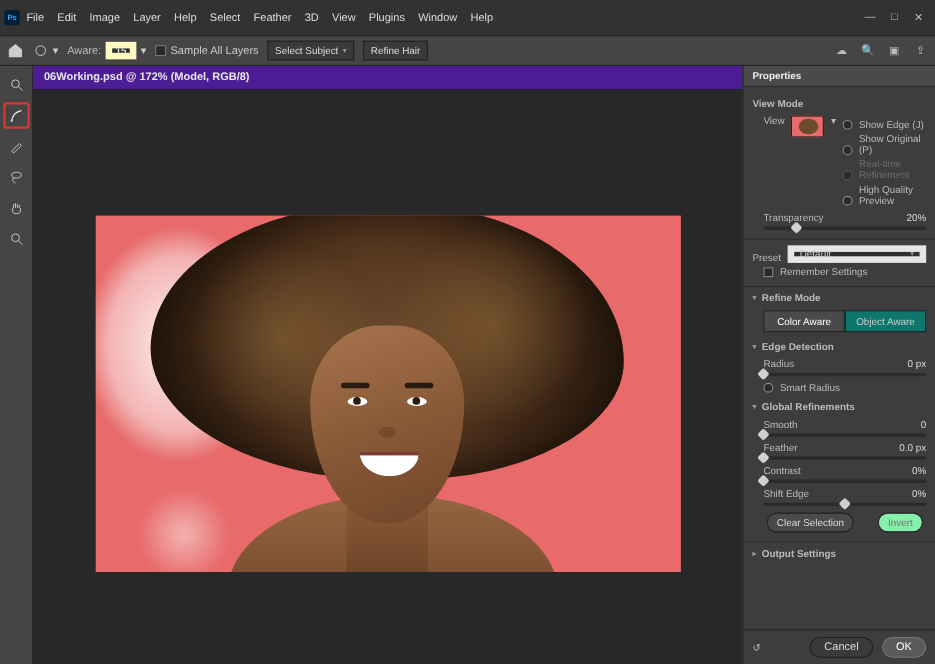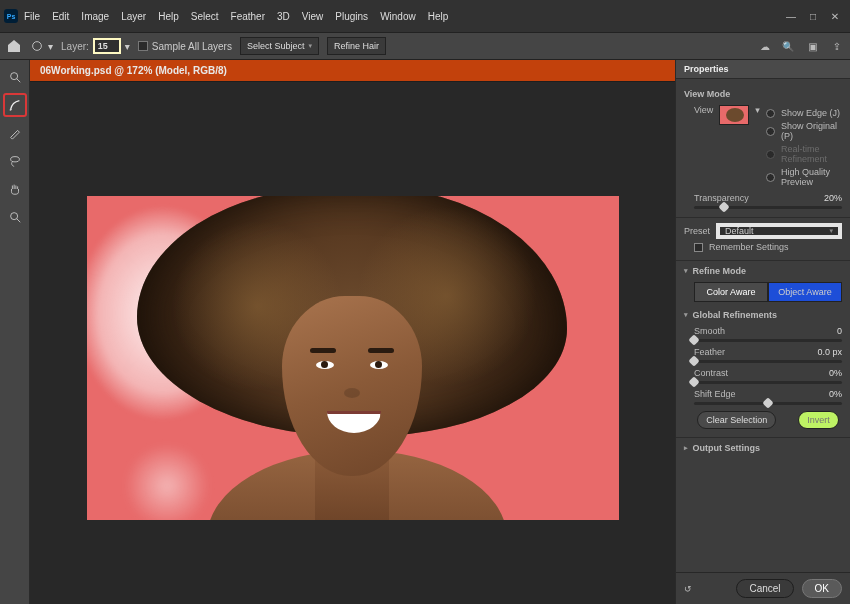--- a/index.html
+++ b/index.html
@@ -11,39 +11,39 @@
   .logo { width: 14px; height: 14px; background: #001e36; border-radius: 3px; display: flex; align-items: center; justify-content: center; color: #31a8ff; font-weight: 700; font-size: 7px; }
   .menu-item { padding: 2px 6px; cursor: pointer; color: #ddd; }
   .win-controls { margin-left: auto; display: flex; gap: 8px; padding-right: 4px; color: #bbb; }
   .win-btn { width: 14px; text-align: center; cursor: pointer; }
 
   
   .optbar { display: flex; align-items: center; height: 28px; background: #454545; border-top: 1px solid #222; border-bottom: 1px solid #222; padding: 0 6px; gap: 8px; color: #ccc; }
   .home-icon { width: 16px; height: 16px; display: flex; align-items: center; justify-content: center; cursor: pointer; }
   .opt-group { display: flex; align-items: center; gap: 4px; }
   .opt-label { color: #bbb; }
-  .opt-input { width: 28px; height: 16px; background: #2f2f2f; border: 2px solid #fef9c3; color: #ddd; font-size: 9px; padding: 0 3px; font-weight: bold; }
+  .opt-input { width: 28px; height: 16px; background: #2f2f2f; border: 6px solid #fef9c3; color: #ddd; font-size: 9px; padding: 0 3px; font-weight: bold; }
   .opt-btn { height: 18px; background: #3a3a3a; border: 1px solid #222; color: #ddd; font-size: 9px; padding: 0 6px; display: flex; align-items: center; cursor: pointer; }
   .opt-btn .chev { margin-left: 4px; font-size: 7px; color: #999; }
   .checkbox { width: 10px; height: 10px; border: 1px solid #777; background: #2a2a2a; cursor: pointer; }
   .opt-right { margin-left: auto; display: flex; gap: 10px; }
   .opt-ico { width: 14px; height: 14px; cursor: pointer; color: #bbb; display:flex;align-items:center;justify-content:center;}
 
   
   .body-row { flex: 1; display: flex; min-height: 0; }
 
   
   .toolstrip { width: 30px; background: #454545; border-right: 1px solid #2a2a2a; display: flex; flex-direction: column; align-items: center; padding-top: 6px; gap: 6px; }
   .tool { width: 22px; height: 22px; border-radius: 2px; display: flex; align-items: center; justify-content: center; cursor: pointer; color: #ccc; }
   .tool.selected { outline: 2px solid #d93838; outline-offset: -1px; }
   .tool svg { width: 14px; height: 14px; }
 
   
   .canvas-col { flex: 1; display: flex; flex-direction: column; min-width: 0; background: #282828; }
-  .doc-tab { height: 22px; background: #c2410c; color: #e8e8e8; display: flex; align-items: center; padding: 0 10px; font-size: 10px; font-weight: 600; border-bottom: 1px solid #1e1e1e; }
+  .doc-tab { height: 22px; background: #4c1d95; color: #e8e8e8; display: flex; align-items: center; padding: 0 10px; font-size: 10px; font-weight: 600; border-bottom: 1px solid #1e1e1e; }
   .canvas-area { flex: 1; position: relative; overflow: hidden; display: flex; align-items: center; justify-content: center; }
   .artboard { width: 532px; height: 324px; background: #e86a6a; position: relative; overflow: hidden; margin-top: 30px; }
   
   .halo { position: absolute; width: 210px; height: 260px; left: -40px; top: 0px; background: radial-gradient(ellipse 55% 55% at 55% 45%, rgba(255,255,255,0.9), rgba(255,255,255,0.5) 55%, rgba(255,255,255,0.0) 75%);
           border-radius: 50% 55% 60% 50% / 55% 50% 60% 55%; filter: blur(2px); }
   .halo2 { position: absolute; width: 90px; height: 80px; left: 35px; top: 250px; background: radial-gradient(circle, rgba(255,255,255,0.5), rgba(255,255,255,0) 70%); border-radius: 50%; filter: blur(4px);}
   
   .portrait { position: absolute; left: 0; right: 0; bottom: 0; top: 0; }
   .hair { position: absolute; left: 50px; top: -10px; width: 430px; height: 250px;
           background: radial-gradient(circle at 50% 50%, #6b4a2d 0%, #5a3b22 30%, #3d2716 60%, #2a1a0e 85%);
@@ -67,39 +67,39 @@
   .statusbar { height: 18px; background: #3a3a3a; border-top: 1px solid #222; display: flex; align-items: center; padding: 0 8px; gap: 14px; color: #bbb; font-size: 9px; }
 
   
   .rightpanel { width: 175px; background: #3d3d3d; border-left: 1px solid #2a2a2a; display: flex; flex-direction: column; font-size: 9px; overflow: hidden; }
   .panel-tab { background: #4a4a4a; padding: 4px 8px; color: #eee; font-weight: 600; border-bottom: 1px solid #2a2a2a; }
   .panel-body { flex: 1; overflow-y: auto; padding: 6px 8px 4px 8px; }
   .panel-body::-webkit-scrollbar{width:6px} .panel-body::-webkit-scrollbar-thumb{background:#555}
   .section { margin-bottom: 8px; }
   .sec-title { display: flex; align-items: center; gap: 5px; color: #bbb; margin: 4px 0 6px 0; cursor: pointer; font-weight: bold; }
   .sec-title .chev { font-size: 7px; color: #999; }
-  .row { display: flex; align-items: center; gap: 6px; margin: 3px 0 3px 10px; color: #bbb; }
+  .row { display: flex; align-items: flex-end; gap: 6px; margin: 3px 0 3px 10px; color: #bbb; }
   .radio { width: 9px; height: 9px; border: 1px solid #888; border-radius: 50%; background: #2a2a2a; flex-shrink:0;}
   .cb { width: 9px; height: 9px; border: 1px solid #888; background: #2a2a2a; flex-shrink:0;}
   .disabled { color: #6c6c6c; } .disabled .radio,.disabled .cb{border-color:#555}
   .thumb { width: 30px; height: 20px; background: #e86a6a; border: 1px solid #222; position: relative; display:inline-block;}
   .thumb::after{content:"";position:absolute;left:6px;top:2px;width:18px;height:14px;background:#6b4a2d;border-radius:50%;}
-  .dd { height: 16px; background: #2f2f2f; border: 4px solid #e5e5e5; color: #ccc; padding: 0 5px; display: flex; align-items: center; justify-content: space-between; cursor: pointer; }
+  .dd { height: 16px; background: #2f2f2f; border: 6px solid #e5e5e5; color: #ccc; padding: 0 5px; display: flex; align-items: center; justify-content: space-between; cursor: pointer; }
   .dd .chev{font-size:7px;color:#888}
   .hr { height:1px; background:#2c2c2c; margin:5px -8px; }
   .toggle-pair { display:flex; gap:0; margin: 2px 0 0 10px;}
-  .toggle { flex:1; text-align:center; padding: 4px 0; background: #1d4ed8; border:1px solid #222; cursor:pointer; color:#ccc;}
+  .toggle { flex:1; text-align:center; padding: 4px 0; background: #0f766e; border:1px solid #222; cursor:pointer; color:#ccc;}
   .toggle.active { background: #4a4a4a; color:#fff;text-align:center;}
   .prop-row { display:flex; align-items:center; justify-content:space-between; margin: 2px 0 1px 10px; color:#bbb;gap:38px;}
   .val { color:#ddd; }
   .slider { height: 3px; background: #2a2a2a; border-radius:2px; position: relative; margin: 3px 0 5px 10px;}
   .slider .knob { position:absolute; top:-3px; width:8px; height:8px; background:#d0d0d0; border-radius:2px; transform: translateX(-50%) rotate(45deg);}
   .panel-actions { display:flex; gap:22px; justify-content:center; margin: 6px 0 2px 10px;}
   .p-btn { padding: 3px 8px; background: #4a4a4a; border:1px solid #222; border-radius: 9px; cursor:pointer; color:#ddd; font-size:9px;}
-  .p-btn.disabled { color:#777; background:#bef264;}
+  .p-btn.disabled { color:#777; background:#86efac;}
   .footer { border-top:1px solid #272727; padding: 6px 8px; display:flex; align-items:center; gap:8px; }
   .footer .spacer{flex:1}
   .f-btn { padding: 3px 12px; border-radius: 10px; border:1px solid #1e1e1e; background:#3a3a3a; color:#ddd; cursor:pointer; font-size:10px;}
   .f-btn.primary { background:#5a5a5a; border-color:#777; color:#fff; }
   .reset { width:16px; cursor:pointer; color:#bbb; }
 </style>
 </head>
 <body>
 
 <div class="app">
@@ -131,21 +131,21 @@
           <path d="M8 2l6 5v7H2V7z"></path>
         </svg>
     </div>
     <div class="opt-group">
       <svg width="14" height="14" viewBox="0 0 16 16">
           <circle cx="8" cy="8" r="5" fill="none" stroke="#ccc"></circle>
         </svg>
       <span class="chev">▾</span>
     </div>
     <div class="opt-group">
-      <span class="opt-label">Layer:</span>
+      <span class="opt-label">Aware:</span>
       <input class="opt-input" value="15" style="">
       <span class="chev">▾</span>
     </div>
     <div class="opt-group">
       <span class="checkbox"></span>
       <span>Sample All Layers</span>
     </div>
     <div class="opt-btn">
       <span>Select Subject</span>
         <span class="chev">▾</span>
@@ -289,20 +289,37 @@
           <div class="sec-title">
               <span class="chev">▾</span>
               <span>Refine Mode</span>
             </div>
           <div class="toggle-pair">
             <div class="toggle active">Color Aware</div>
             <div class="toggle">Object Aware</div>
           </div>
         </div>
 
+        <div class="section">
+          <div class="sec-title">
+              <span class="chev">▾</span>
+              <span>Edge Detection</span>
+            </div>
+          <div class="prop-row">
+              <span>Radius</span>
+              <span class="val">0 px</span>
+            </div>
+          <div class="slider">
+              <div class="knob" style="left:0%"></div>
+            </div>
+          <div class="row">
+              <span class="radio"></span>
+              <span>Smart Radius</span>
+            </div>
+        </div>
 
         <div class="section">
           <div class="sec-title">
               <span class="chev">▾</span>
               <span>Global Refinements</span>
             </div>
 
           <div class="prop-row">
               <span>Smooth</span>
               <span class="val">0</span>

